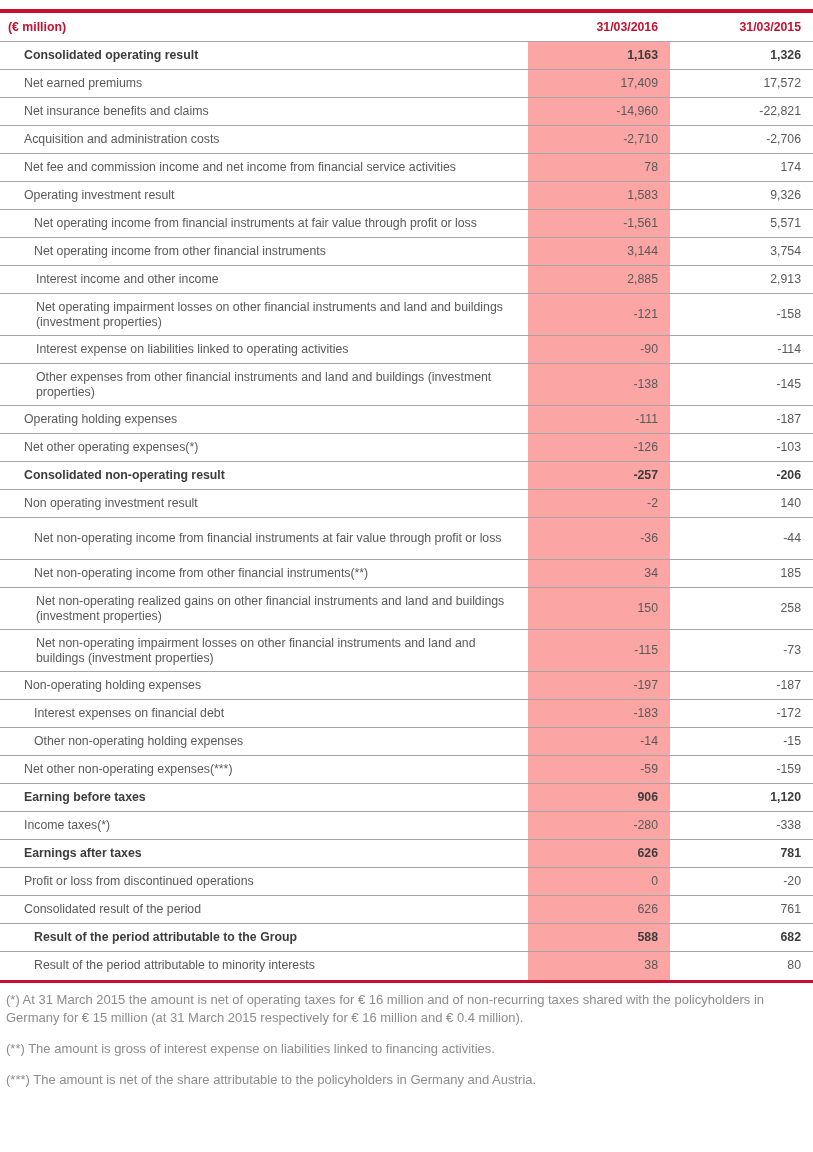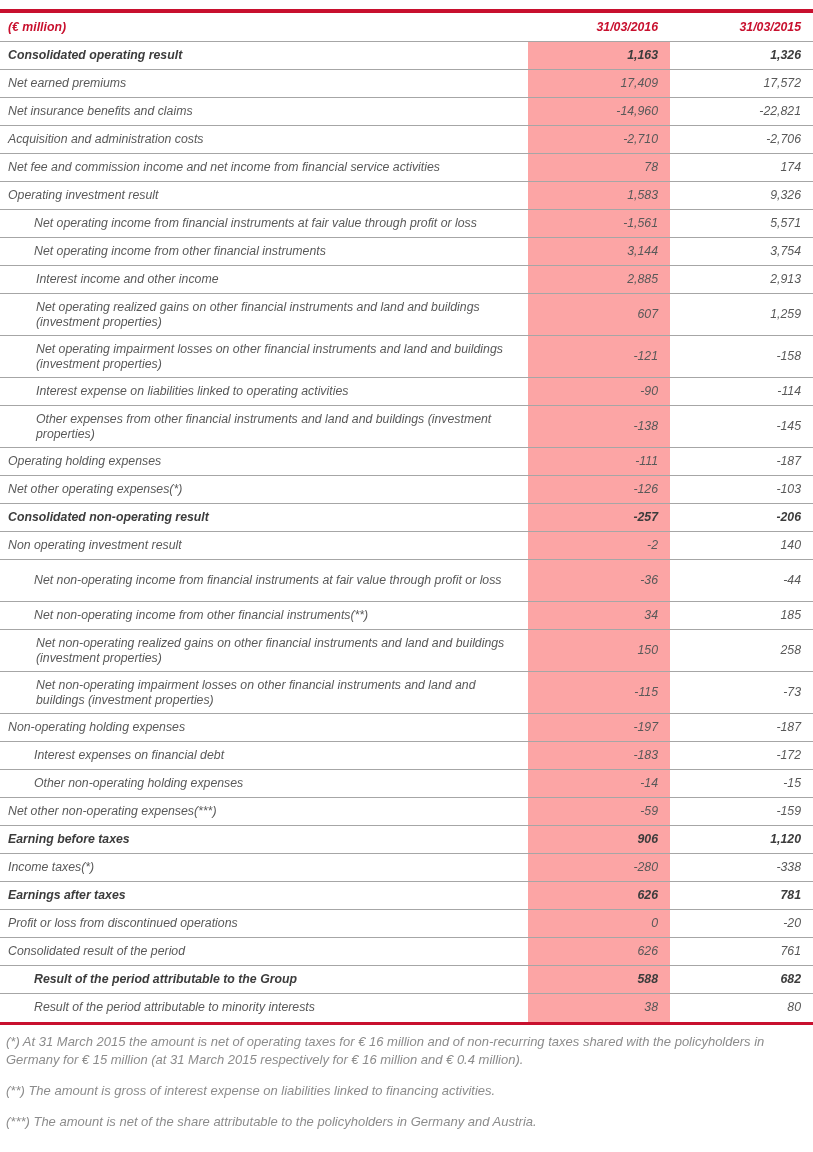--- a/index.html
+++ b/index.html
@@ -10,21 +10,20 @@
     background: #ffffff;
     font-family: "Liberation Sans", sans-serif;
   }
 
   #page {
     position: relative;
     width: 813px;
     height: 1152px;
     background: #ffffff;
     overflow: hidden;
-    font-style: italic;
   }
 
   
   .red-rule-top {
     height: 4px;
     background: #c8102e;
     margin: 9px 0 0 0;
   }
   .red-rule-bottom {
     height: 3px;
@@ -77,21 +76,21 @@
     color: #595959;
     white-space: nowrap;
   }
   td.val.shaded { background: #fca5a5; }
 
   
   tr.total td.lbl,
   tr.total td.val { color: #3c3c3c; font-weight: bold; }
 
   
-  td.lvl0 { padding-left: 8px; }
+  td.lvl0 { padding-left: 24px; }
   td.lvl1 { padding-left: 34px; }
   td.lvl2 { padding-left: 36px; }
 
   
   tr.r1 td { height: 28px; }
   tr.r2 td { height: 42px; }
 
   
   .notes {
     padding: 8px 8px 0 6px;
@@ -162,25 +161,20 @@
           <td class="lbl lvl1">Net operating income from other financial instruments</td>
           <td class="val shaded">3,144</td>
           <td class="val">3,754</td>
         </tr>
         <tr class="r1">
           <td class="lbl lvl2">Interest income and other income</td>
           <td class="val shaded">2,885</td>
           <td class="val">2,913</td>
         </tr>
         <tr class="r2">
-          <td class="lbl lvl2">Net operating realized gains on other financial instruments and land and buildings (investment properties)</td>
-          <td class="val shaded">607</td>
-          <td class="val">1,259</td>
-        </tr>
-        <tr class="r2">
           <td class="lbl lvl2">Net operating impairment losses on other financial instruments and land and buildings (investment properties)</td>
           <td class="val shaded">-121</td>
           <td class="val">-158</td>
         </tr>
         <tr class="r1">
           <td class="lbl lvl2">Interest expense on liabilities linked to operating activities</td>
           <td class="val shaded">-90</td>
           <td class="val">-114</td>
         </tr>
         <tr class="r2">

